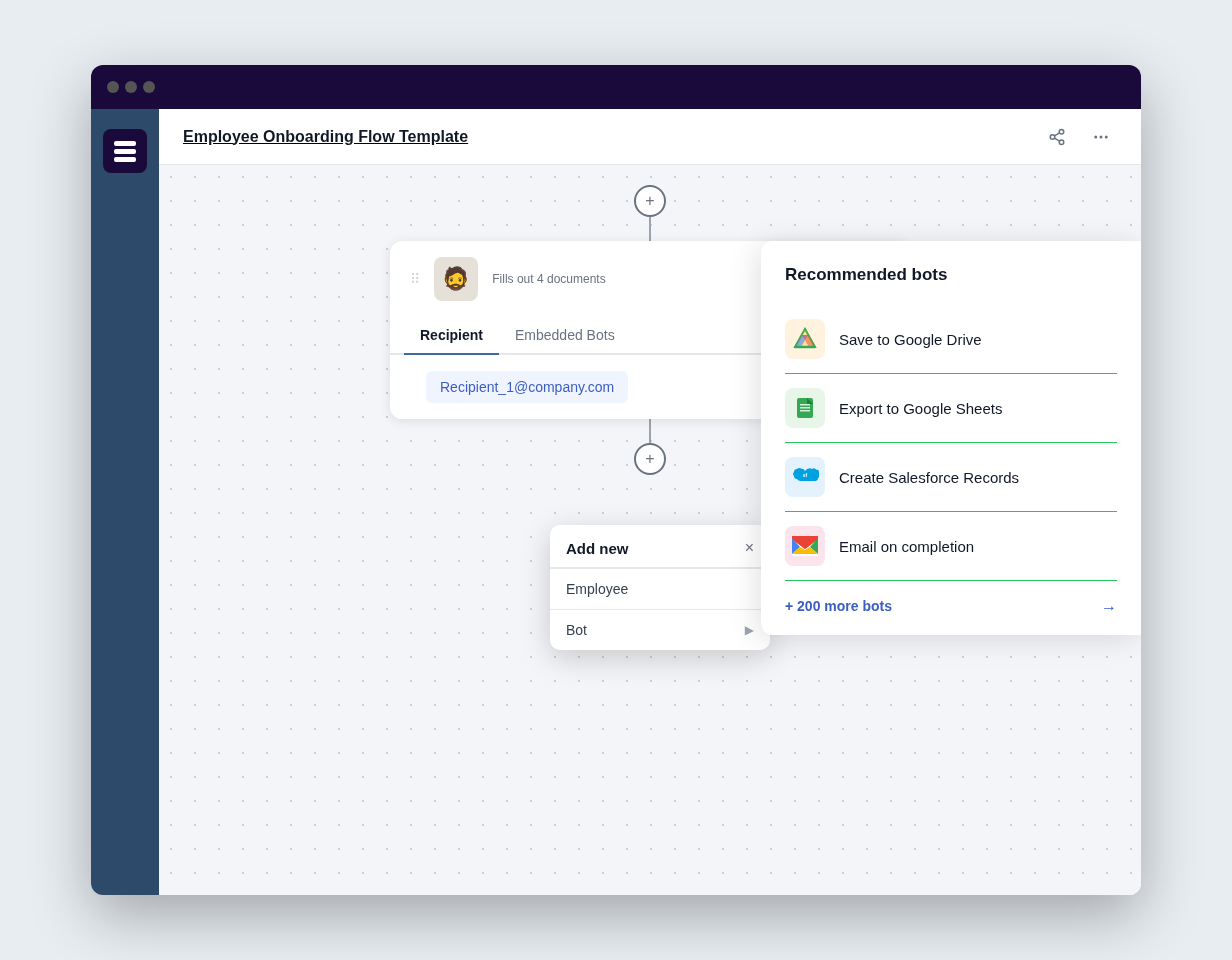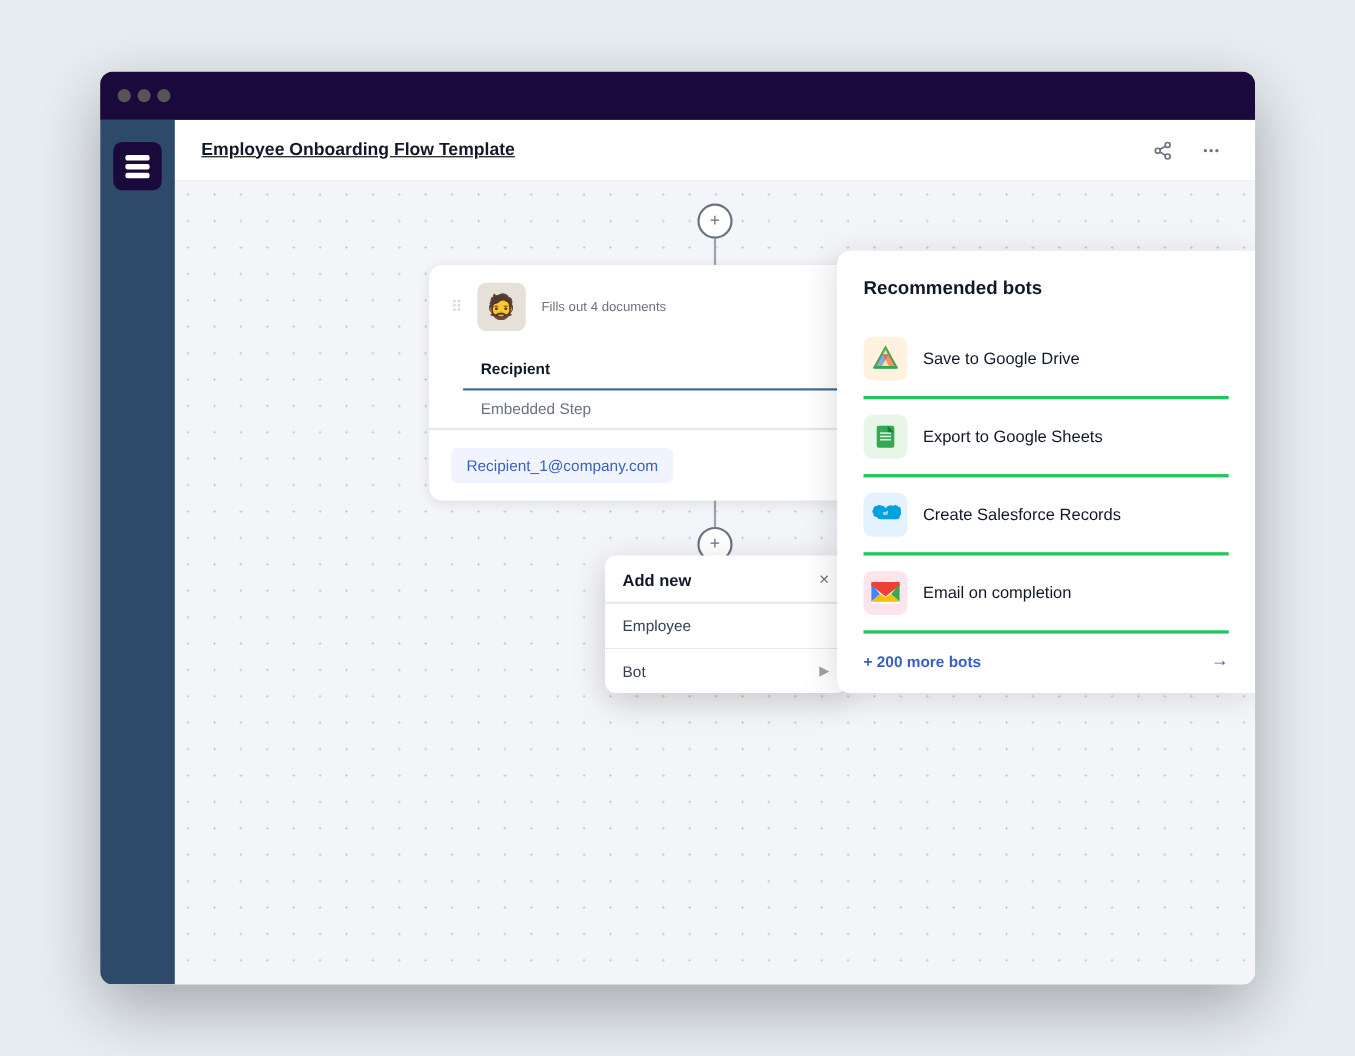--- a/index.html
+++ b/index.html
@@ -220,23 +220,22 @@
       display: flex;
       align-items: center;
       justify-content: center;
       cursor: pointer;
       color: #6b7280;
       font-size: 16px;
     }
 
     .step-tabs {
       display: flex;
-      padding: 0 31px;
+      padding: 0 14px;
       border-bottom: 2px solid #e5e7eb;
-      flex-direction: column;
     }
 
     .step-tab {
       padding: 10px 16px;
       font-size: 14px;
       cursor: pointer;
       color: #6b7280;
       border-bottom: 2px solid transparent;
       margin-bottom: -2px;
     }
@@ -253,27 +252,28 @@
 
     .recipient-chip {
       display: inline-block;
       padding: 8px 14px;
       background: #f0f4ff;
       color: #3b5fc0;
       border-radius: 6px;
       font-size: 14px;
       font-weight: 500;
       cursor: pointer;
+      margin-left: 16px;
     }
 
     
     .add-new-popup {
       position: absolute;
       left: calc(50% - 100px);
-      top: 340px;
+      top: 360px;
       width: 220px;
       background: white;
       border-radius: 10px;
       box-shadow: 0 8px 30px rgba(0,0,0,0.18);
       overflow: hidden;
       z-index: 10;
     }
 
     .popup-header {
       display: flex;
@@ -312,21 +312,21 @@
 
     .popup-arrow {
       color: #9ca3af;
       font-size: 12px;
     }
 
     
     .bots-panel {
       position: absolute;
       right: 0;
-      top: 63px;
+      top: 76px;
       width: 380px;
       background: white;
       border-radius: 12px 0 0 12px;
       box-shadow: -4px 4px 30px rgba(0,0,0,0.12);
       z-index: 10;
       overflow: hidden;
     }
 
     .bots-panel-inner {
       padding: 24px 24px 20px;
@@ -337,21 +337,21 @@
       font-weight: 700;
       color: #111827;
       margin-bottom: 20px;
     }
 
     .bot-item {
       display: flex;
       align-items: center;
       gap: 14px;
       padding: 14px 0;
-      border-bottom: 3px solid #22c55e;
+      border-bottom: 1px solid #22c55e;
       cursor: pointer;
     }
 
     .bot-item:last-of-type {
       border-bottom: none;
     }
 
     .bot-icon {
       width: 40px;
       height: 40px;
@@ -494,21 +494,21 @@
                     <circle cx="5" cy="12" r="2"></circle>
                       <circle cx="12" cy="12" r="2"></circle>
                       <circle cx="19" cy="12" r="2"></circle>
                   </svg>
                 </div>
               </div>
             </div>
 
             <div class="step-tabs">
               <div class="step-tab active">Recipient</div>
-              <div class="step-tab">Embedded Step</div>
+              <div class="step-tab">Embedded Bots</div>
             </div>
 
             <div class="step-tab-content">
               <span class="recipient-chip">Recipient_1@company.com</span>
             </div>
           </div>
 
           <div class="connector-line"></div>
 
           <div class="add-button-circle">+</div>

